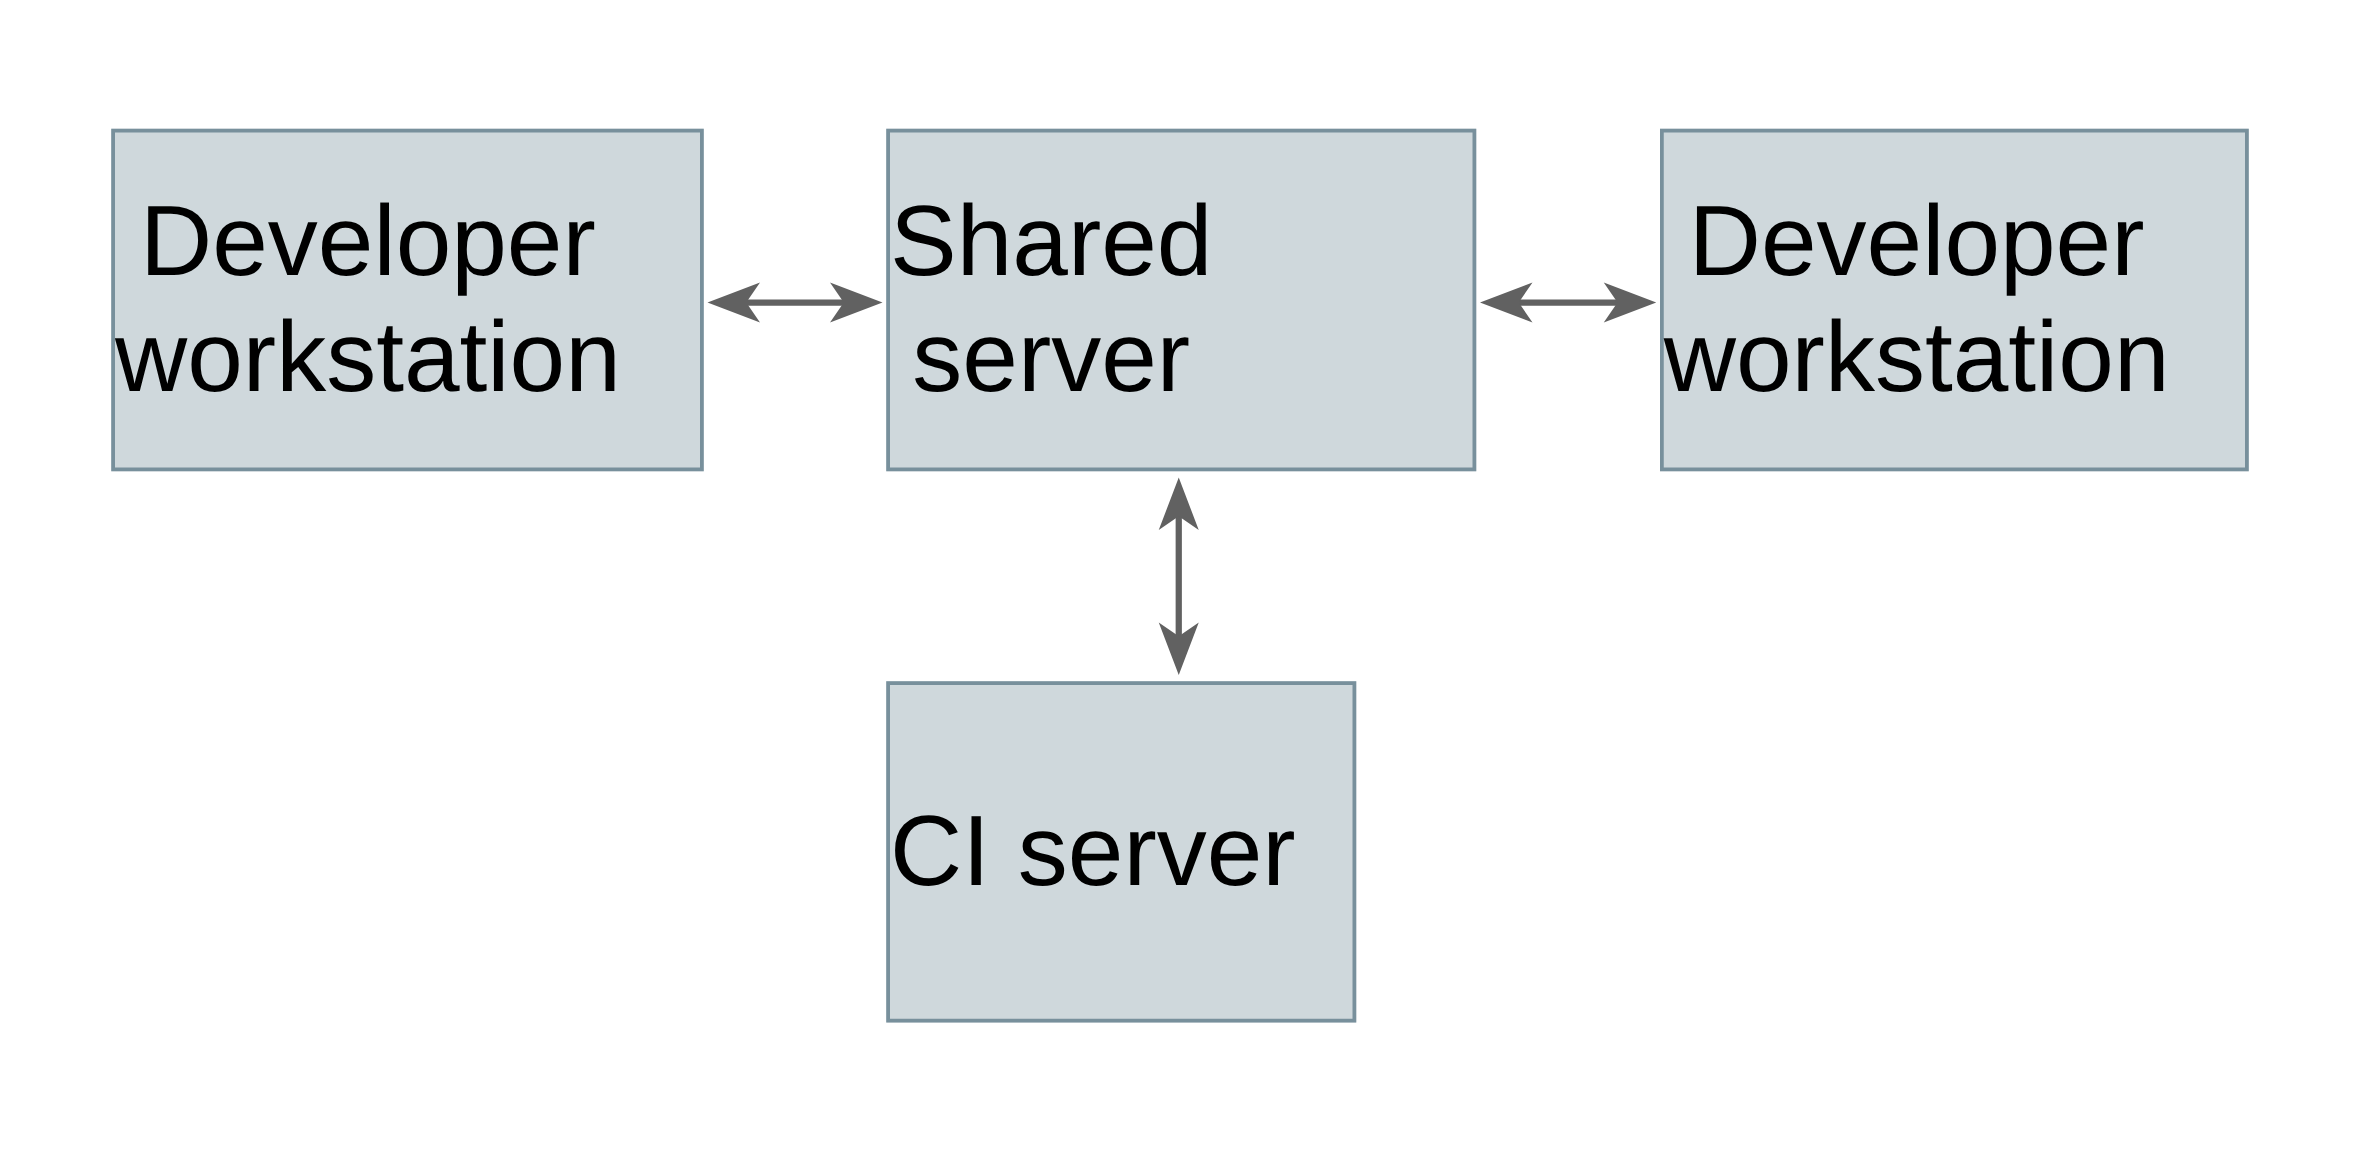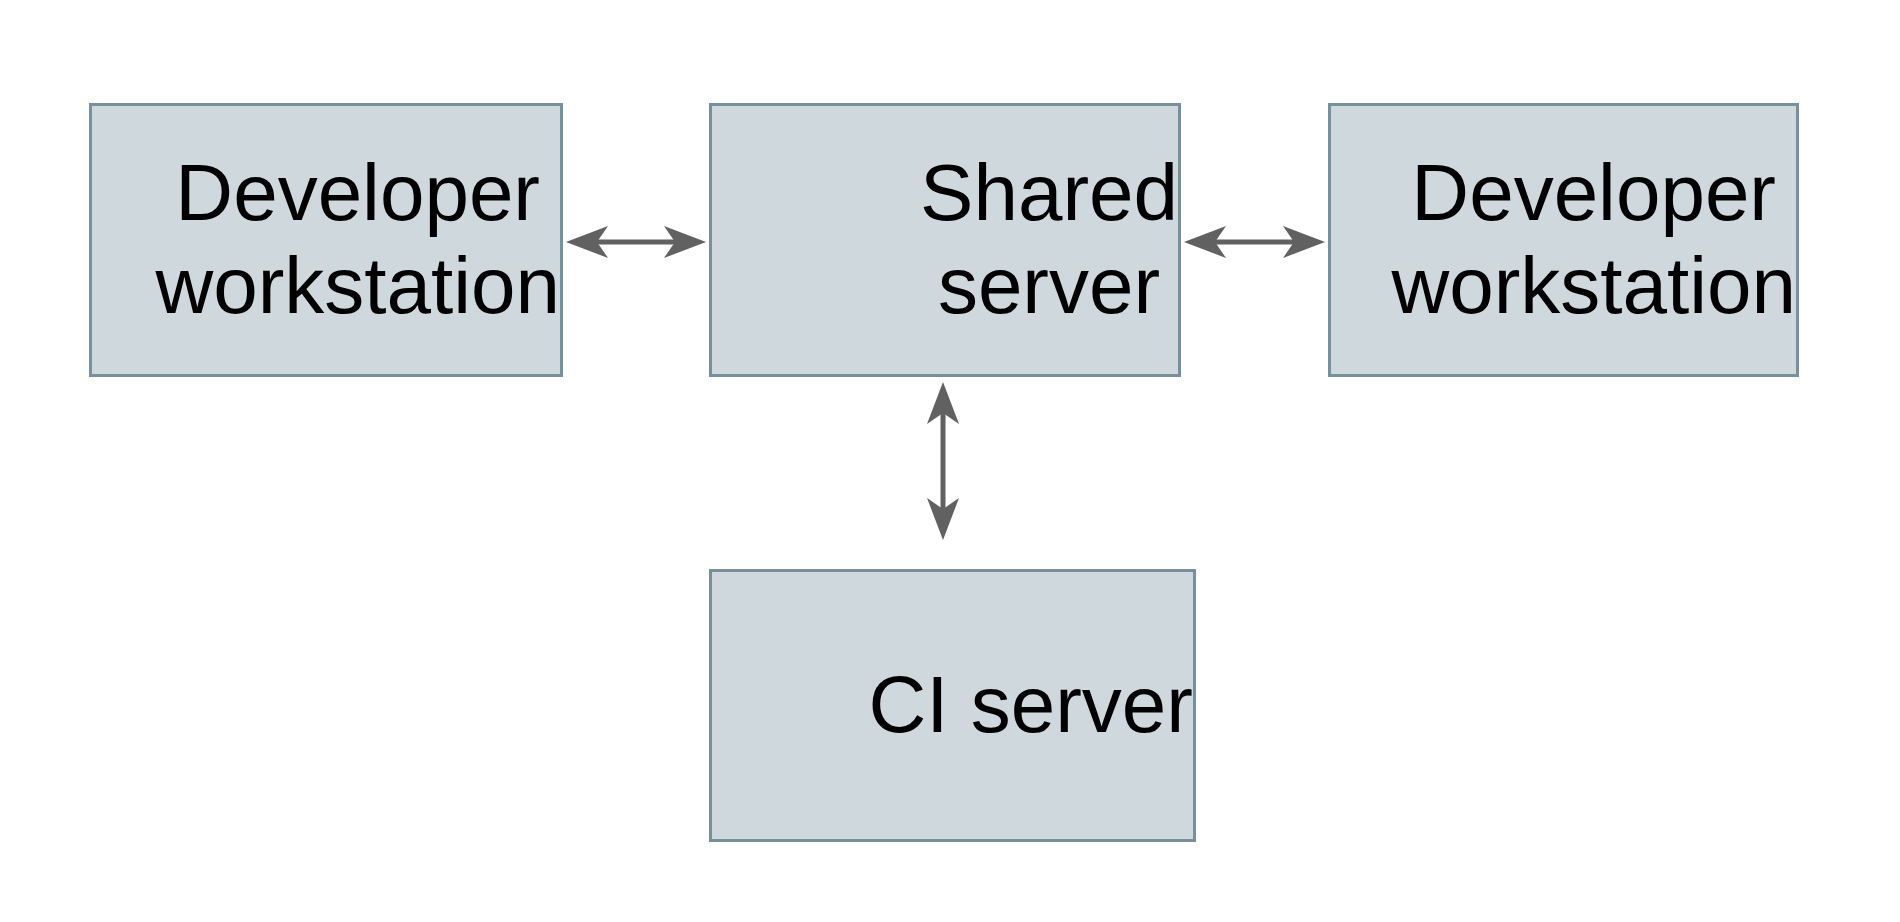--- a/index.html
+++ b/index.html
@@ -19,35 +19,35 @@
     height: 922px;
     background: var(--background, #ffffff);
   }
   .node {
     position: absolute;
     box-sizing: border-box;
     background: var(--node-fill, #cfd8dc);
     border: 3px solid var(--node-border, #78909c);
     display: flex;
     align-items: center;
-    justify-content: flex-end;
+    justify-content: flex-start;
     text-align: center;
   }
   .node-label {
     display: block;
     white-space: pre-line;
     font-size: 80px;
     line-height: 1.16;
     color: var(--text, #000000);
     letter-spacing: 0px;
   }
   .node-dev-left  { left: 89px;   top: 103px; width: 474px; height: 274px; }
   .node-cache     { left: 709px;  top: 103px; width: 472px; height: 274px; }
   .node-dev-right { left: 1328px; top: 103px; width: 471px; height: 274px; }
-  .node-ci        { left: 709px;  top: 545px; width: 487px; height: 273px; margin-top: 24px; }
+  .node-ci        { left: 709px;  top: 545px; width: 376px; height: 273px; }
   .arrow {
     position: absolute;
     overflow: visible;
   }
   .arrow line {
     stroke: var(--arrow, #616161);
     stroke-width: 5;
   }
   .arrow polygon {
     fill: var(--arrow, #616161);

